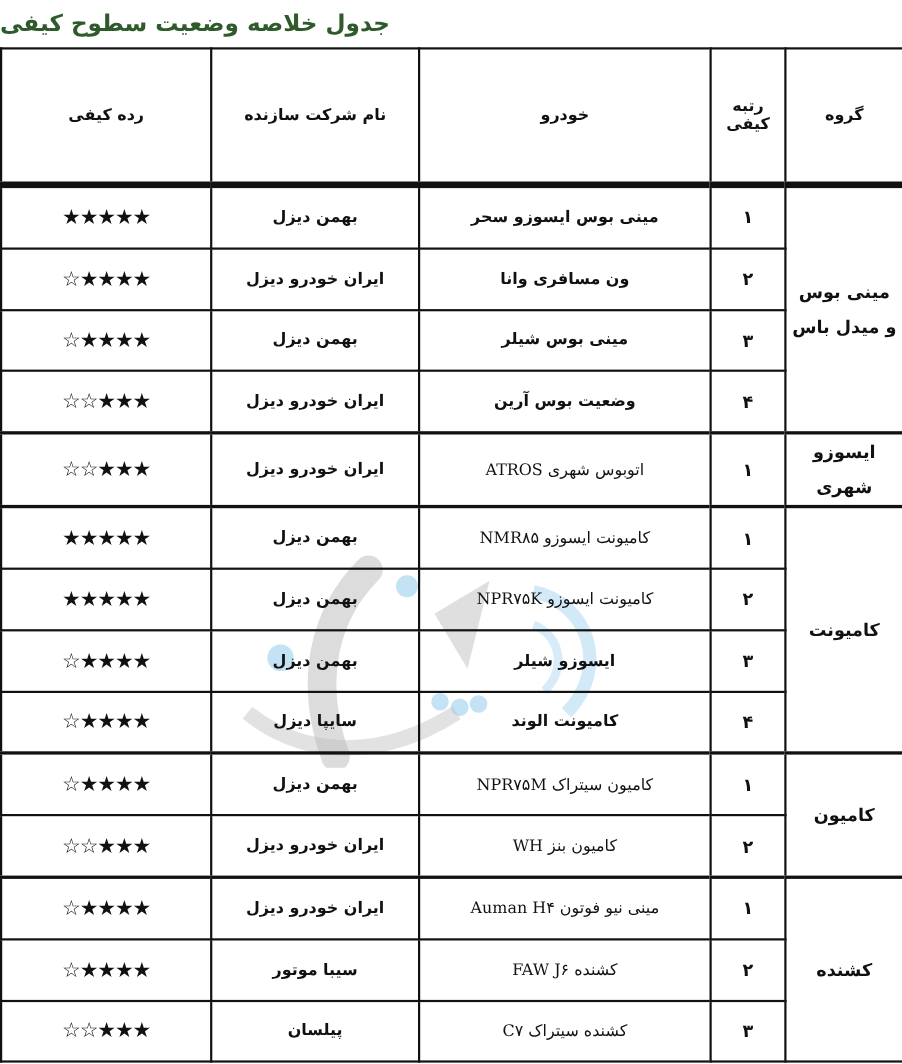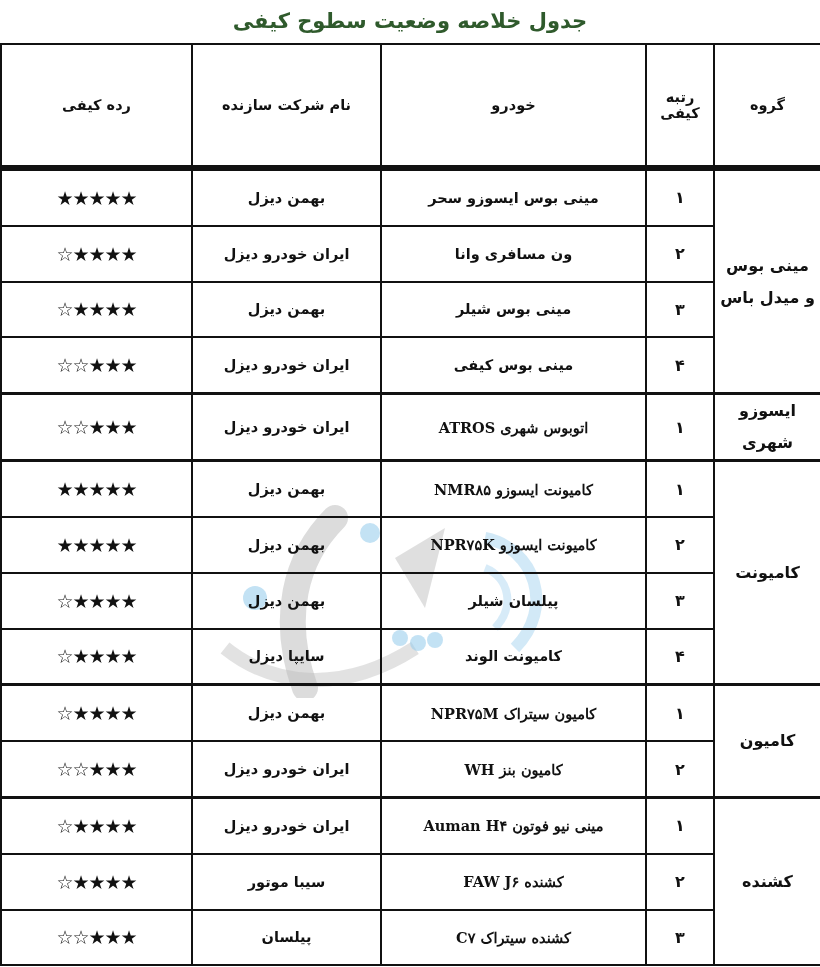--- a/index.html
+++ b/index.html
@@ -14,21 +14,21 @@
       overflow: hidden;
       font-family: "DejaVu Sans", sans-serif;
       color: #111;
     }
     .title {
       position: absolute;
       top: 0;
       left: 0;
       width: 820px;
       height: 42px;
-      text-align: center;
+      text-align: left;
       line-height: 42px;
       font-size: 21px;
       font-weight: bold;
       color: #2f5a2c;
       direction: rtl;
     }
     .table-wrap {
       position: absolute;
       top: 43px;
       left: 0;
@@ -72,21 +72,21 @@
     td.rank-cell {
       font-size: 16px;
     }
     td.stars-cell {
       font-size: 19px;
       letter-spacing: -1px;
       font-weight: normal;
     }
     .latin {
       font-family: "DejaVu Serif", serif;
-      font-weight: bold;
+      font-weight: normal;
       margin-left: 20px;
     }
     col.c-group { width: 107px; }
     col.c-rank { width: 68px; }
     col.c-vehicle { width: 265px; }
     col.c-company { width: 189px; }
     col.c-stars { width: 191px; }
 
     .watermark {
       position: absolute;
@@ -151,21 +151,21 @@
         <td class="stars-cell">★★★★☆</td>
       </tr>
       <tr>
         <td class="rank-cell">۳</td>
         <td>مینی بوس شیلر</td>
         <td>بهمن دیزل</td>
         <td class="stars-cell">★★★★☆</td>
       </tr>
       <tr>
         <td class="rank-cell">۴</td>
-        <td>مینی بوس کیفی</td>
+        <td>وضعیت بوس آرین</td>
         <td>ایران خودرو دیزل</td>
         <td class="stars-cell">★★★☆☆</td>
       </tr>
 
       <tr class="group-start">
         <td class="group-cell">ایسوزو شهری</td>
         <td class="rank-cell">۱</td>
         <td class="latin">اتوبوس شهری ATROS</td>
         <td>ایران خودرو دیزل</td>
         <td class="stars-cell">★★★☆☆</td>
@@ -179,21 +179,21 @@
         <td class="stars-cell">★★★★★</td>
       </tr>
       <tr>
         <td class="rank-cell">۲</td>
         <td class="latin">کامیونت ایسوزو NPR۷۵K</td>
         <td>بهمن دیزل</td>
         <td class="stars-cell">★★★★★</td>
       </tr>
       <tr>
         <td class="rank-cell">۳</td>
-        <td>پیلسان شیلر</td>
+        <td>ایسوزو شیلر</td>
         <td>بهمن دیزل</td>
         <td class="stars-cell">★★★★☆</td>
       </tr>
       <tr>
         <td class="rank-cell">۴</td>
         <td>کامیونت الوند</td>
         <td>سایپا دیزل</td>
         <td class="stars-cell">★★★★☆</td>
       </tr>
 

